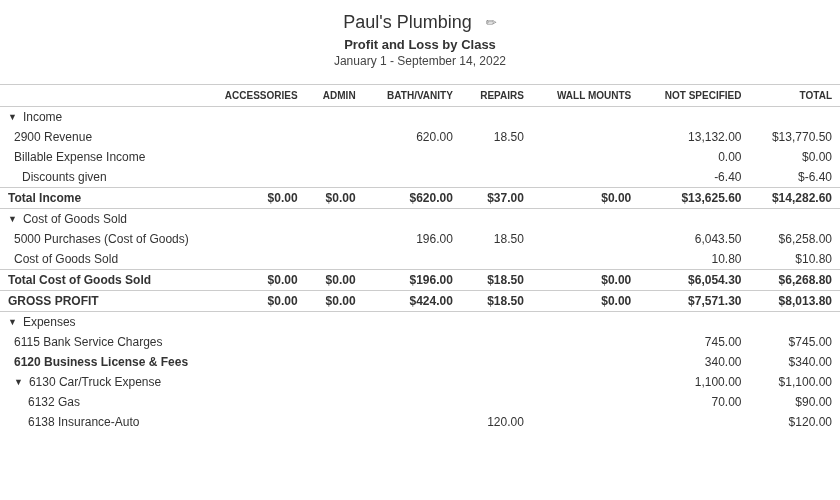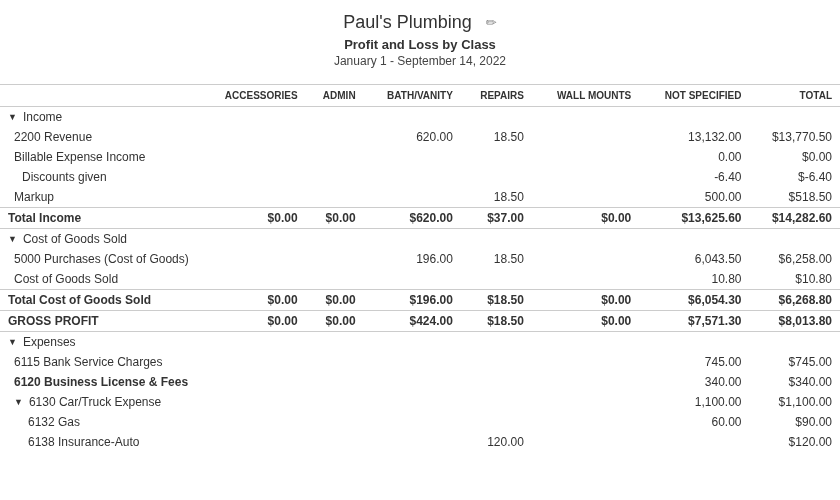--- a/index.html
+++ b/index.html
@@ -131,21 +131,21 @@
           <td><span class="triangle">▼ </span>Income</td>
           <td></td>
           <td></td>
           <td></td>
           <td></td>
           <td></td>
           <td></td>
           <td></td>
         </tr>
         <tr class="data-row">
-          <td style="padding-left: 14px;">2200 Revenue</td>
+          <td style="padding-left: 14px;">2900 Revenue</td>
           <td></td>
           <td></td>
           <td>620.00</td>
           <td>18.50</td>
           <td></td>
           <td>13,132.00</td>
           <td>$13,770.50</td>
         </tr>
         <tr class="data-row">
           <td style="padding-left: 14px;">Billable Expense Income</td>
@@ -160,30 +160,20 @@
         <tr class="data-row">
           <td style="padding-left: 22px;">Discounts given</td>
           <td></td>
           <td></td>
           <td></td>
           <td></td>
           <td></td>
           <td>-6.40</td>
           <td>$-6.40</td>
         </tr>
-        <tr class="data-row">
-          <td style="padding-left: 14px;">Markup</td>
-          <td></td>
-          <td></td>
-          <td></td>
-          <td>18.50</td>
-          <td></td>
-          <td>500.00</td>
-          <td>$518.50</td>
-        </tr>
         <tr class="total-row">
           <td>Total Income</td>
           <td>$0.00</td>
           <td>$0.00</td>
           <td>$620.00</td>
           <td>$37.00</td>
           <td>$0.00</td>
           <td>$13,625.60</td>
           <td>$14,282.60</td>
         </tr>
@@ -277,21 +267,21 @@
           <td>1,100.00</td>
           <td>$1,100.00</td>
         </tr>
         <tr class="data-row">
           <td style="padding-left: 28px;">6132 Gas</td>
           <td></td>
           <td></td>
           <td></td>
           <td></td>
           <td></td>
-          <td>60.00</td>
+          <td>70.00</td>
           <td>$90.00</td>
         </tr>
         <tr class="data-row">
           <td style="padding-left: 28px;">6138 Insurance-Auto</td>
           <td></td>
           <td></td>
           <td></td>
           <td>120.00</td>
           <td></td>
           <td></td>

